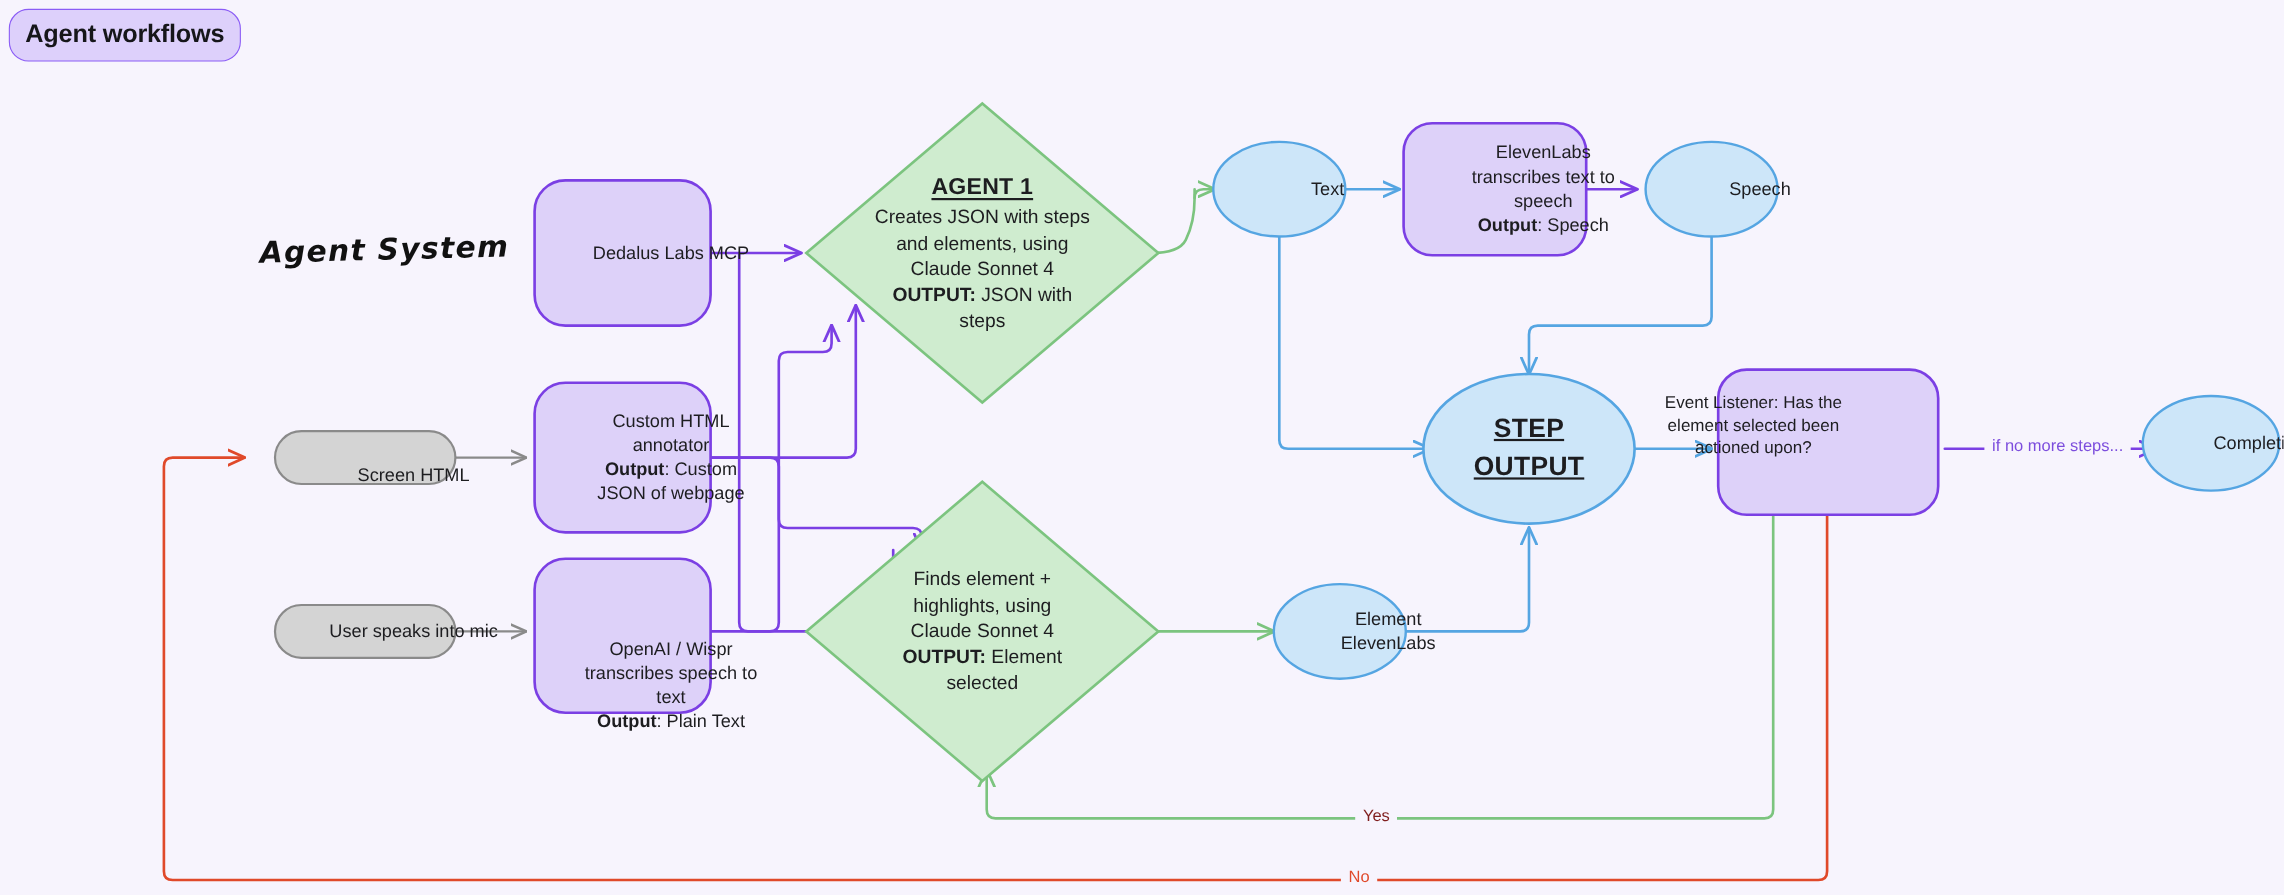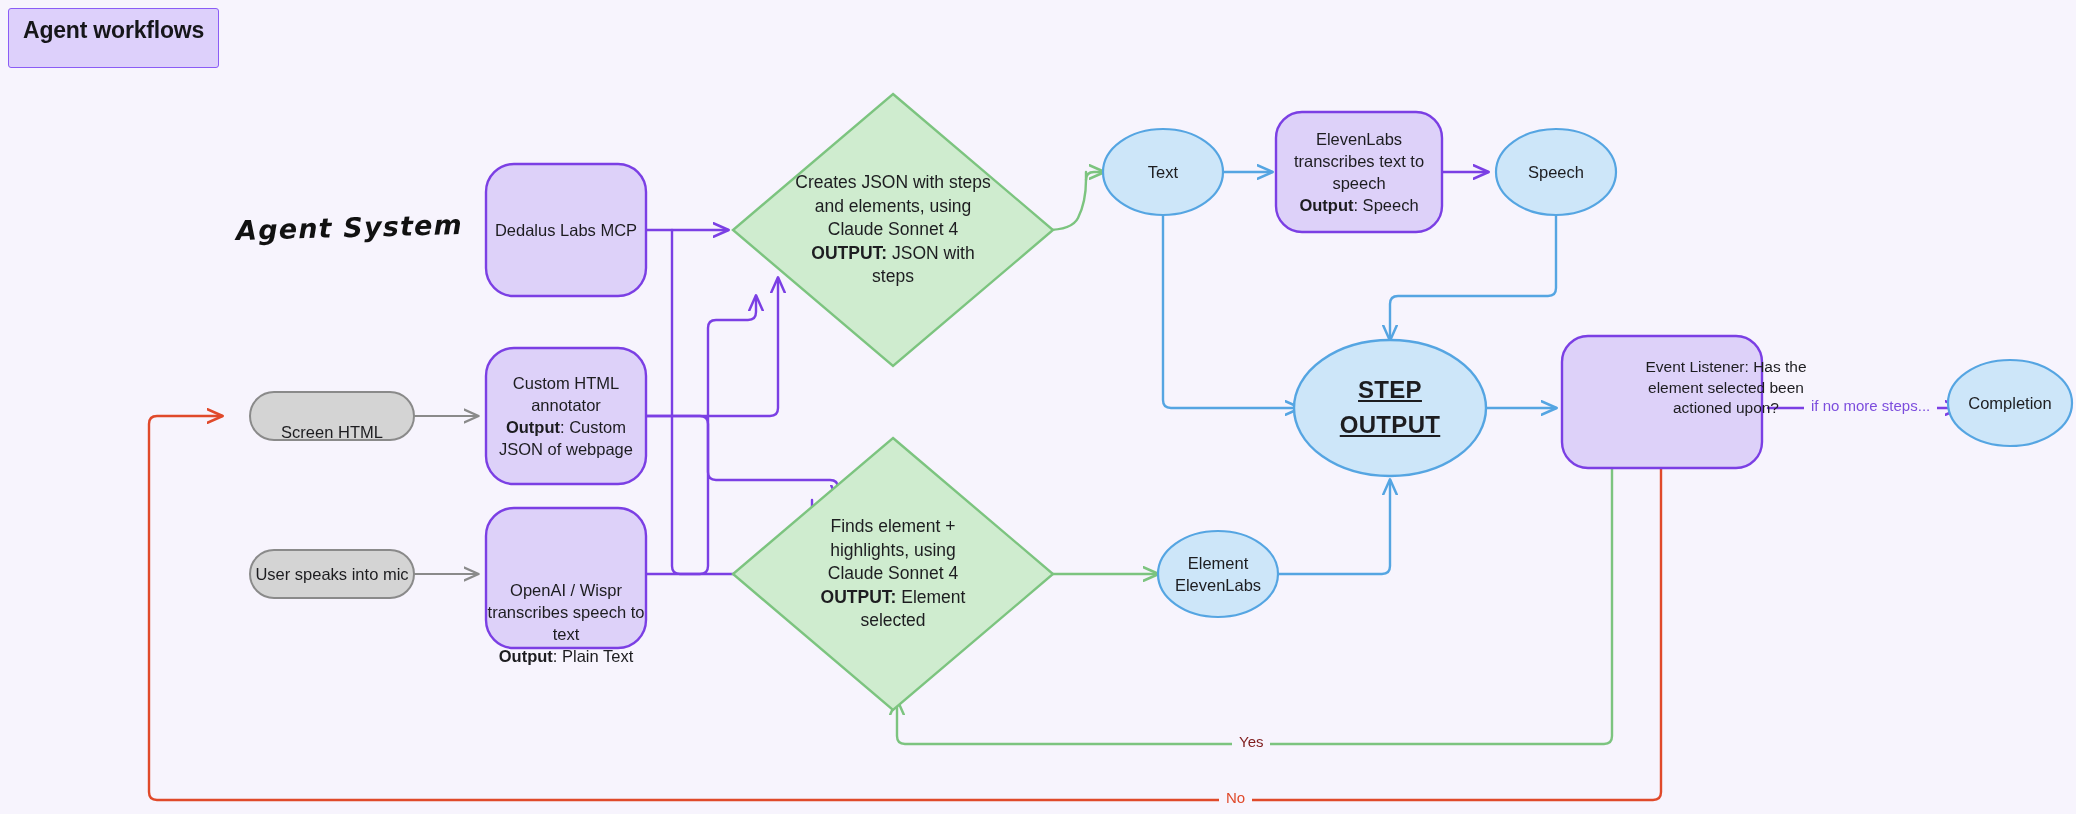--- a/index.html
+++ b/index.html
@@ -7,22 +7,22 @@
     width:2076px;height:814px;
     background:#f7f4fd;
     font-family:"Liberation Sans", sans-serif;
     overflow:hidden;
     position:relative;
   }
   #canvas{position:absolute;inset:0;width:2076px;height:814px;display:block;}
 
   .title-chip{
     position:absolute;left:8px;top:8px;
-    background:#ddd0fb;border:1.6px solid #8b5cf6;border-radius:3px;
-    padding:8px 14px 23px 14px;
+    background:#ddd0fb;border:1.6px solid #8b5cf6;border-radius:18px;
+    padding:8px 14px 11px 14px;
     font-size:23px;font-weight:700;color:#16161a;
     letter-spacing:-0.2px;
     white-space:nowrap;
   }
 
   .hand-label{
     position:absolute;
     font-family:"DejaVu Sans", sans-serif;
     font-style:italic;font-weight:700;
     font-size:27px;color:#111;
@@ -35,21 +35,21 @@
   .ntext{
     position:absolute;
     display:flex;align-items:center;justify-content:center;
     text-align:center;
     color:#1d1d20;
     line-height:1.34;
     pointer-events:none;
   }
   .ntext > div{width:100%;}
   .f15{font-size:15.5px;}
-  .f16{font-size:16.5px;}
+  .f16{font-size:16.5px;padding-left:44px;}
   .f17{font-size:17.5px;}
   .agent-title{
     font-size:21px;font-weight:700;text-decoration:underline;
     text-underline-offset:4px;text-decoration-thickness:2px;
     display:inline-block;margin-bottom:2px;letter-spacing:.2px;
   }
   .step-title{font-size:24px;font-weight:700;letter-spacing:.3px;line-height:1.45;}
   b{font-weight:700;}
 
   .edge-label{
@@ -177,20 +177,21 @@
   <div>
     <div>OpenAI / Wispr</div>
     <div>transcribes speech to</div>
     <div>text</div>
     <div><b>Output</b><span>: Plain Text</span></div>
   </div>
 </div>
 
 <div class="ntext f17" style="left:763px;top:120px;width:260px;height:220px;">
   <div>
+    <div><span class="agent-title">AGENT 1</span></div>
     <div>Creates JSON with steps</div>
     <div>and elements, using</div>
     <div>Claude Sonnet 4</div>
     <div><b>OUTPUT:</b><span> JSON with</span></div>
     <div>steps</div>
   </div>
 </div>
 
 <div class="ntext f17" style="left:773px;top:466px;width:240px;height:216px;">
   <div>
@@ -226,21 +227,21 @@
   </div>
 </div>
 
 <div class="ntext" style="left:1294px;top:340px;width:192px;height:136px;text-decoration:underline;">
   <div class="step-title">
     <div>STEP</div>
     <div>OUTPUT</div>
   </div>
 </div>
 
-<div class="ntext f15" style="left:1636px;top:336px;width:180px;height:104px;">
+<div class="ntext f15" style="left:1504px;top:336px;width:180px;height:104px;">
   <div>
     <div>Event Listener: Has the</div>
     <div>element selected been</div>
     <div>actioned upon?</div>
   </div>
 </div>
 
 <div class="ntext f16" style="left:1948px;top:360px;width:124px;height:86px;">
   <div>Completion</div>
 </div>

